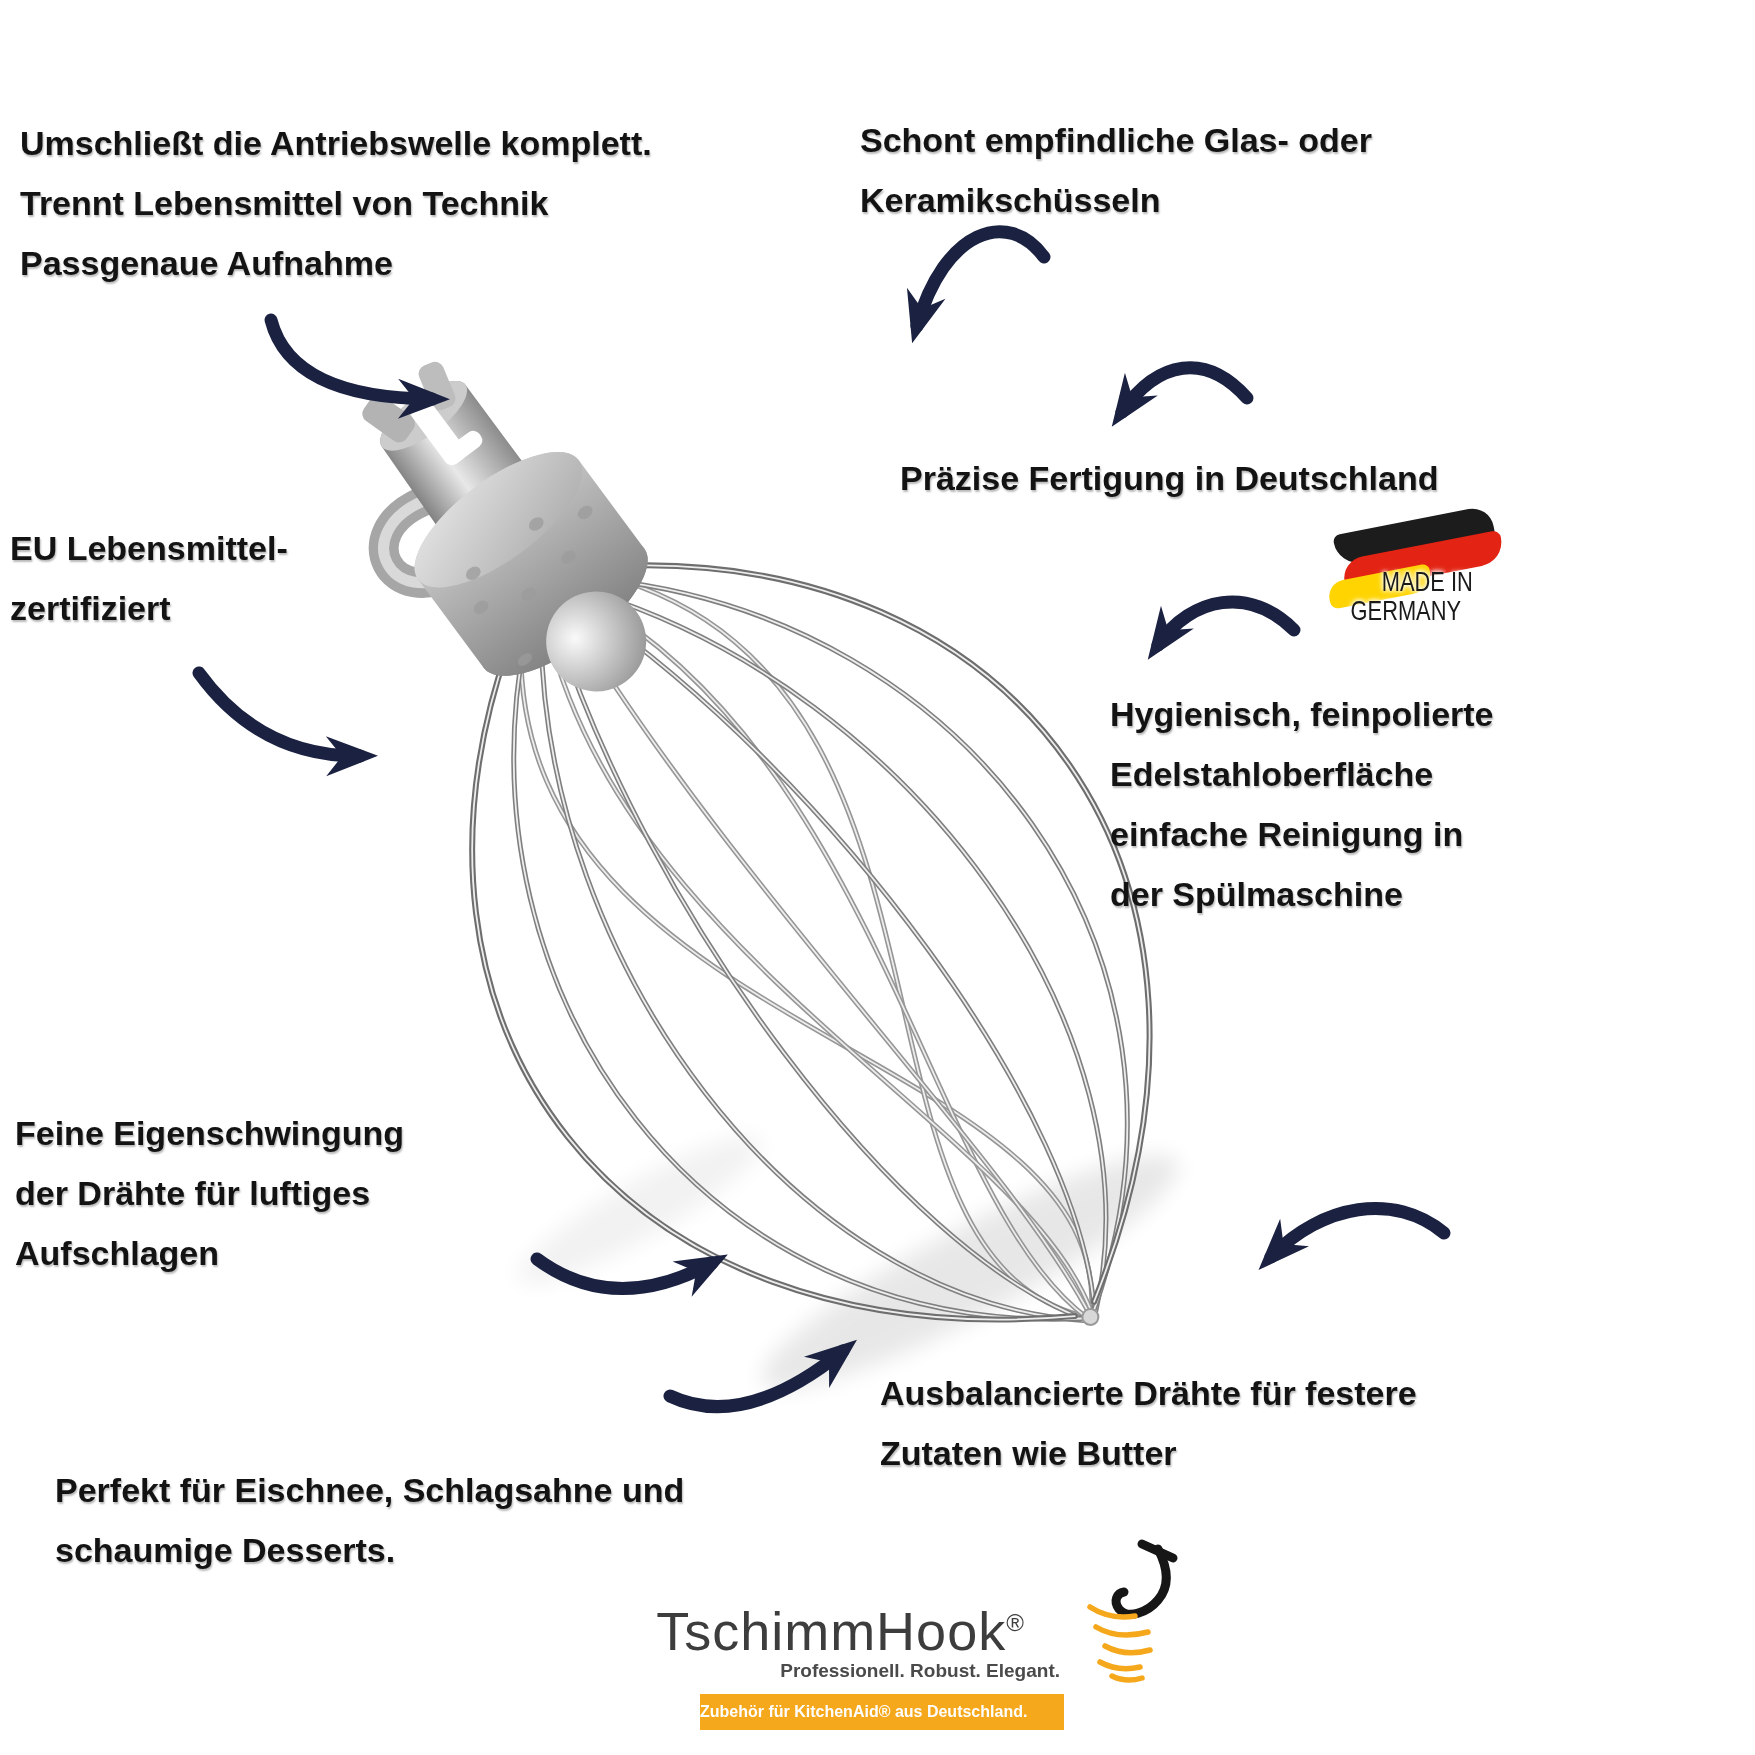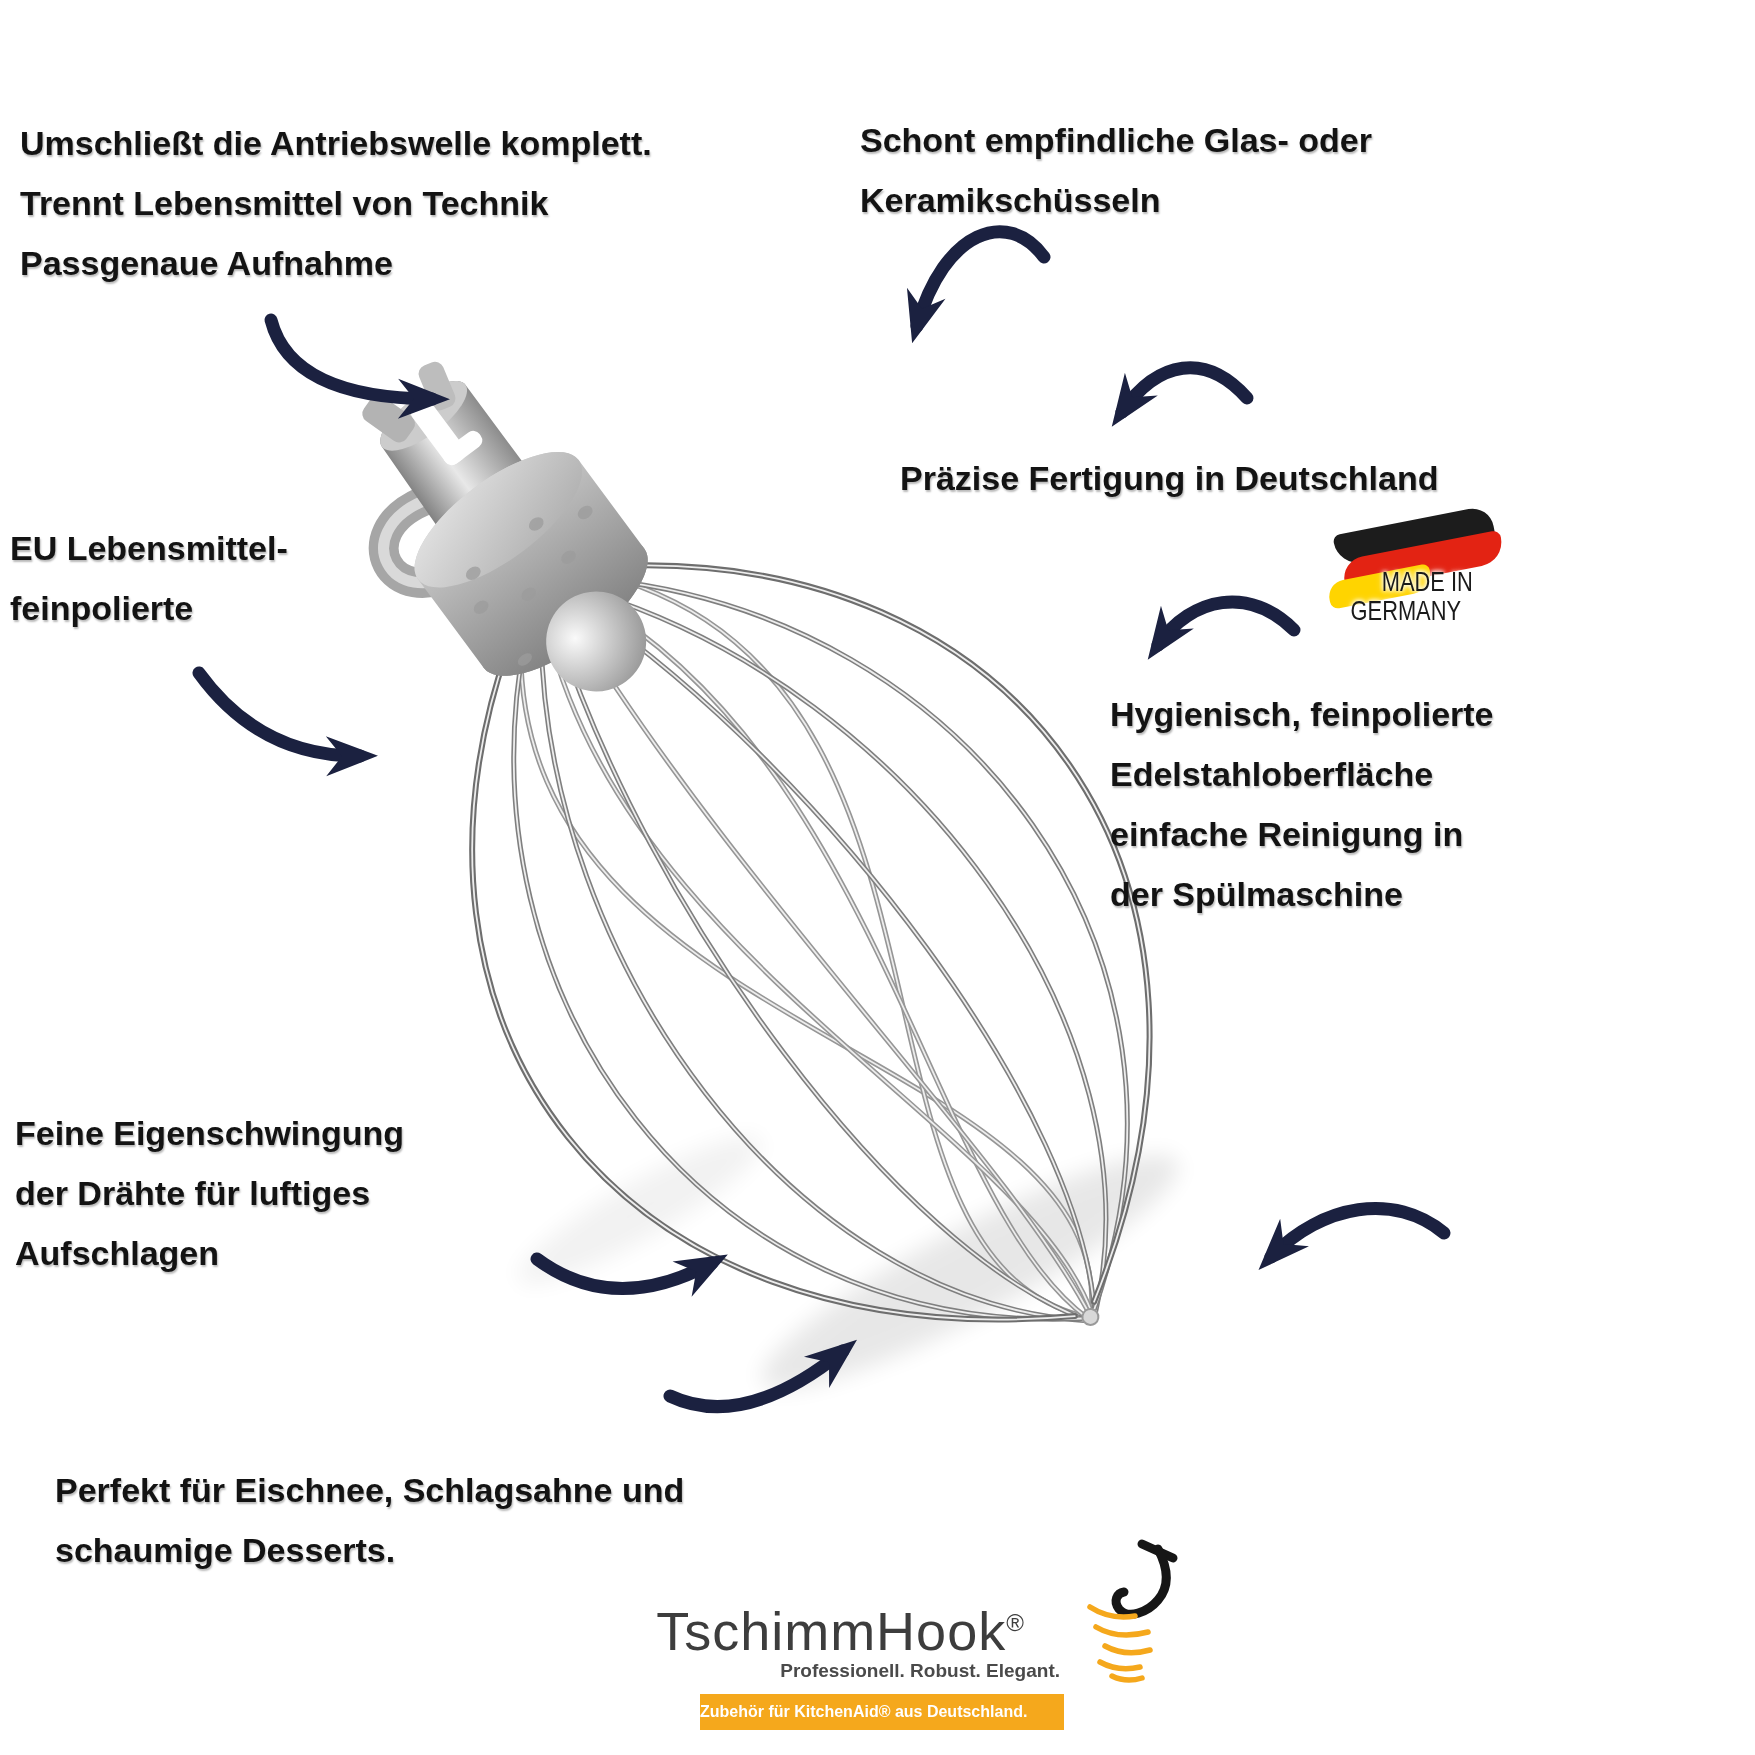--- a/index.html
+++ b/index.html
@@ -149,28 +149,30 @@
     </g>
   </svg>
 
   <div class="note" id="n1">Umschließt die Antriebswelle komplett.
 Trennt Lebensmittel von Technik
 Passgenaue Aufnahme</div>
   <div class="note" id="n2">Schont empfindliche Glas- oder
 Keramikschüsseln</div>
   <div class="note" id="n3">Präzise Fertigung in Deutschland</div>
   <div class="note" id="n4">EU Lebensmittel-
-feinpolierte</div>
+zertifiziert</div>
   <div class="note" id="n5">Hygienisch, feinpolierte
 Edelstahloberfläche
 einfache Reinigung in
 der Spülmaschine</div>
   <div class="note" id="n6">Feine Eigenschwingung
 der Drähte für luftiges
 Aufschlagen</div>
+  <div class="note" id="n7">Ausbalancierte Drähte für festere
+Zutaten wie Butter</div>
   <div class="note" id="n8">Perfekt für Eischnee, Schlagsahne und
 schaumige Desserts.</div>
 
   <div id="badge">
     <div class="stroke" id="flag-black" style="background: rgb(28, 28, 28);"></div>
     <div class="stroke" id="flag-red" style="background: rgb(227, 35, 19);"></div>
     <div class="stroke" id="flag-yellow" style="background: rgb(255, 212, 0);"></div>
     <div class="badge-line" id="badge-line1"><span class="badge-inner">MADE IN</span></div>
     <div class="badge-line" id="badge-line2"><span class="badge-inner">GERMANY</span></div>
   </div>

